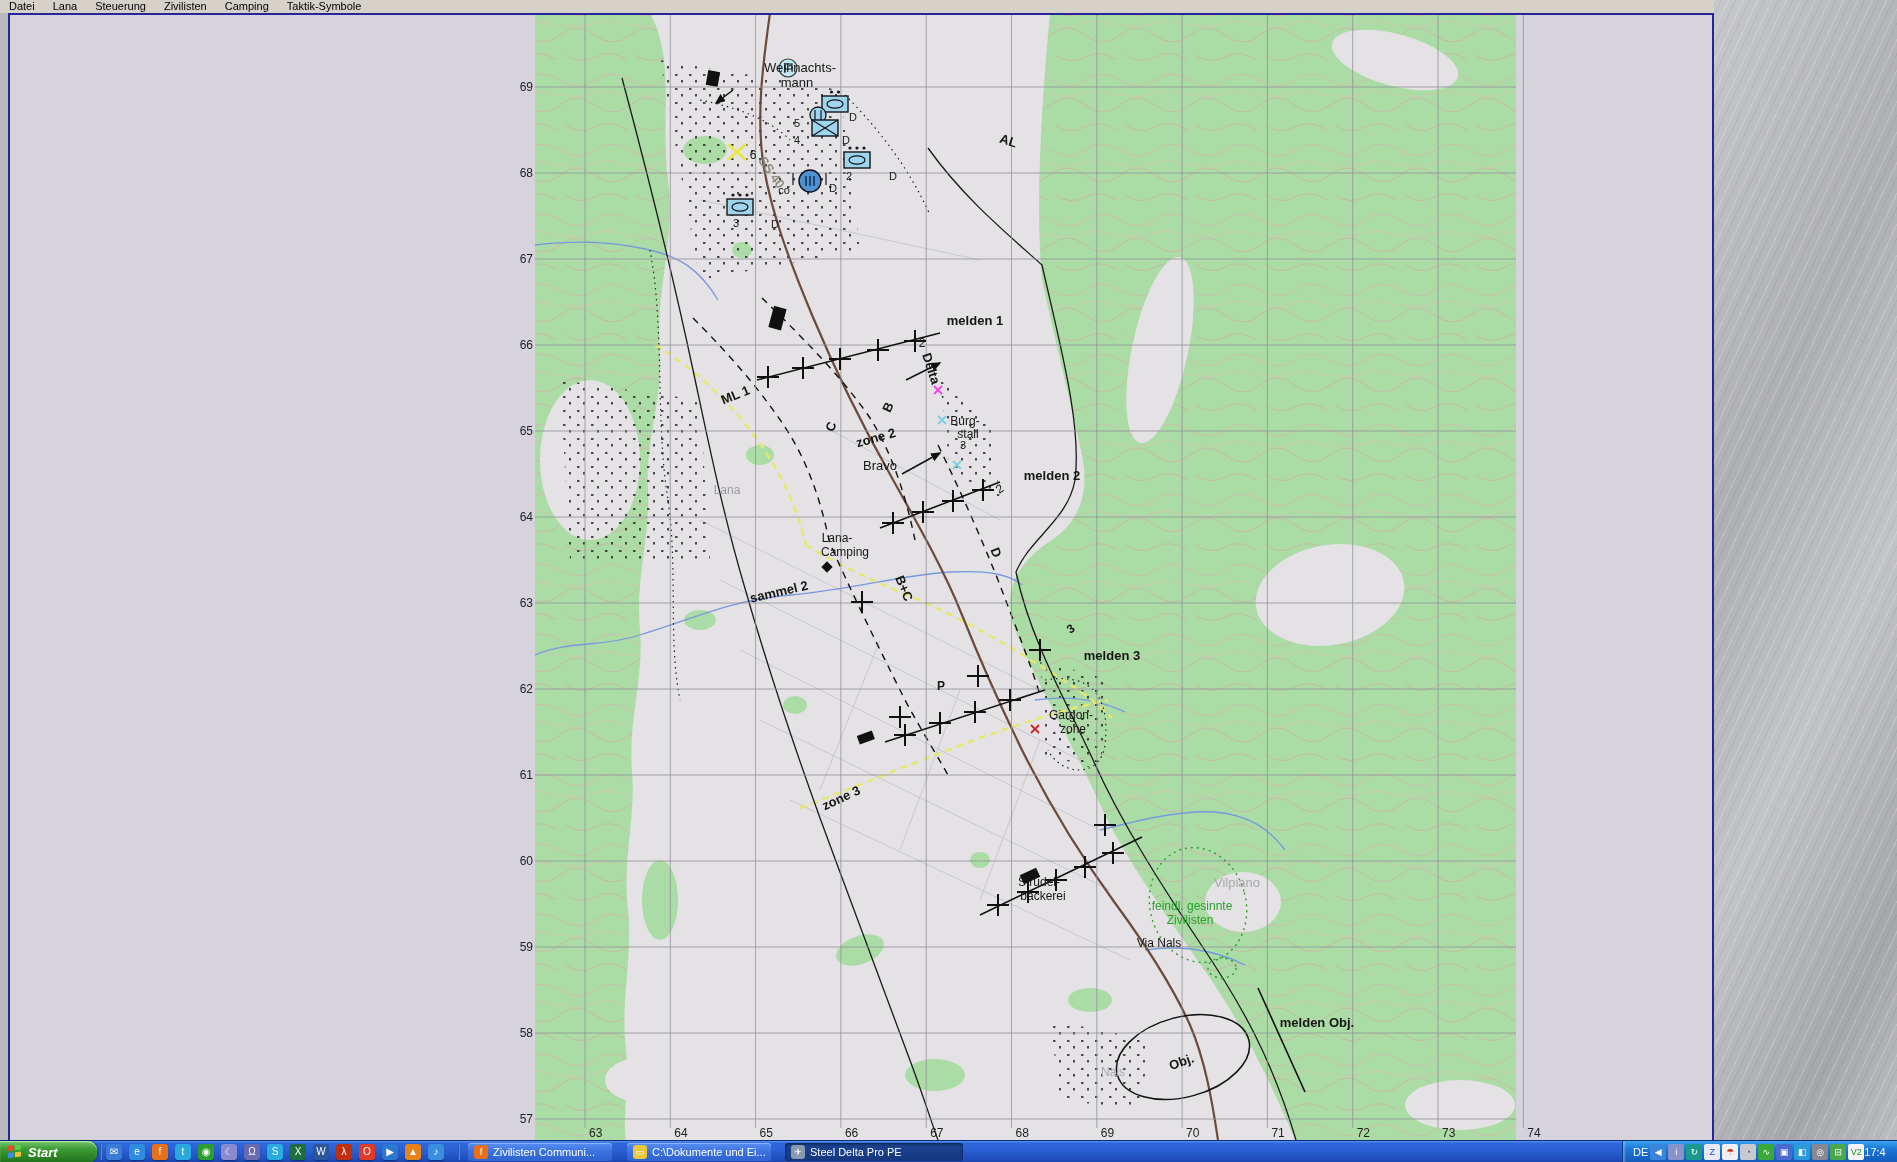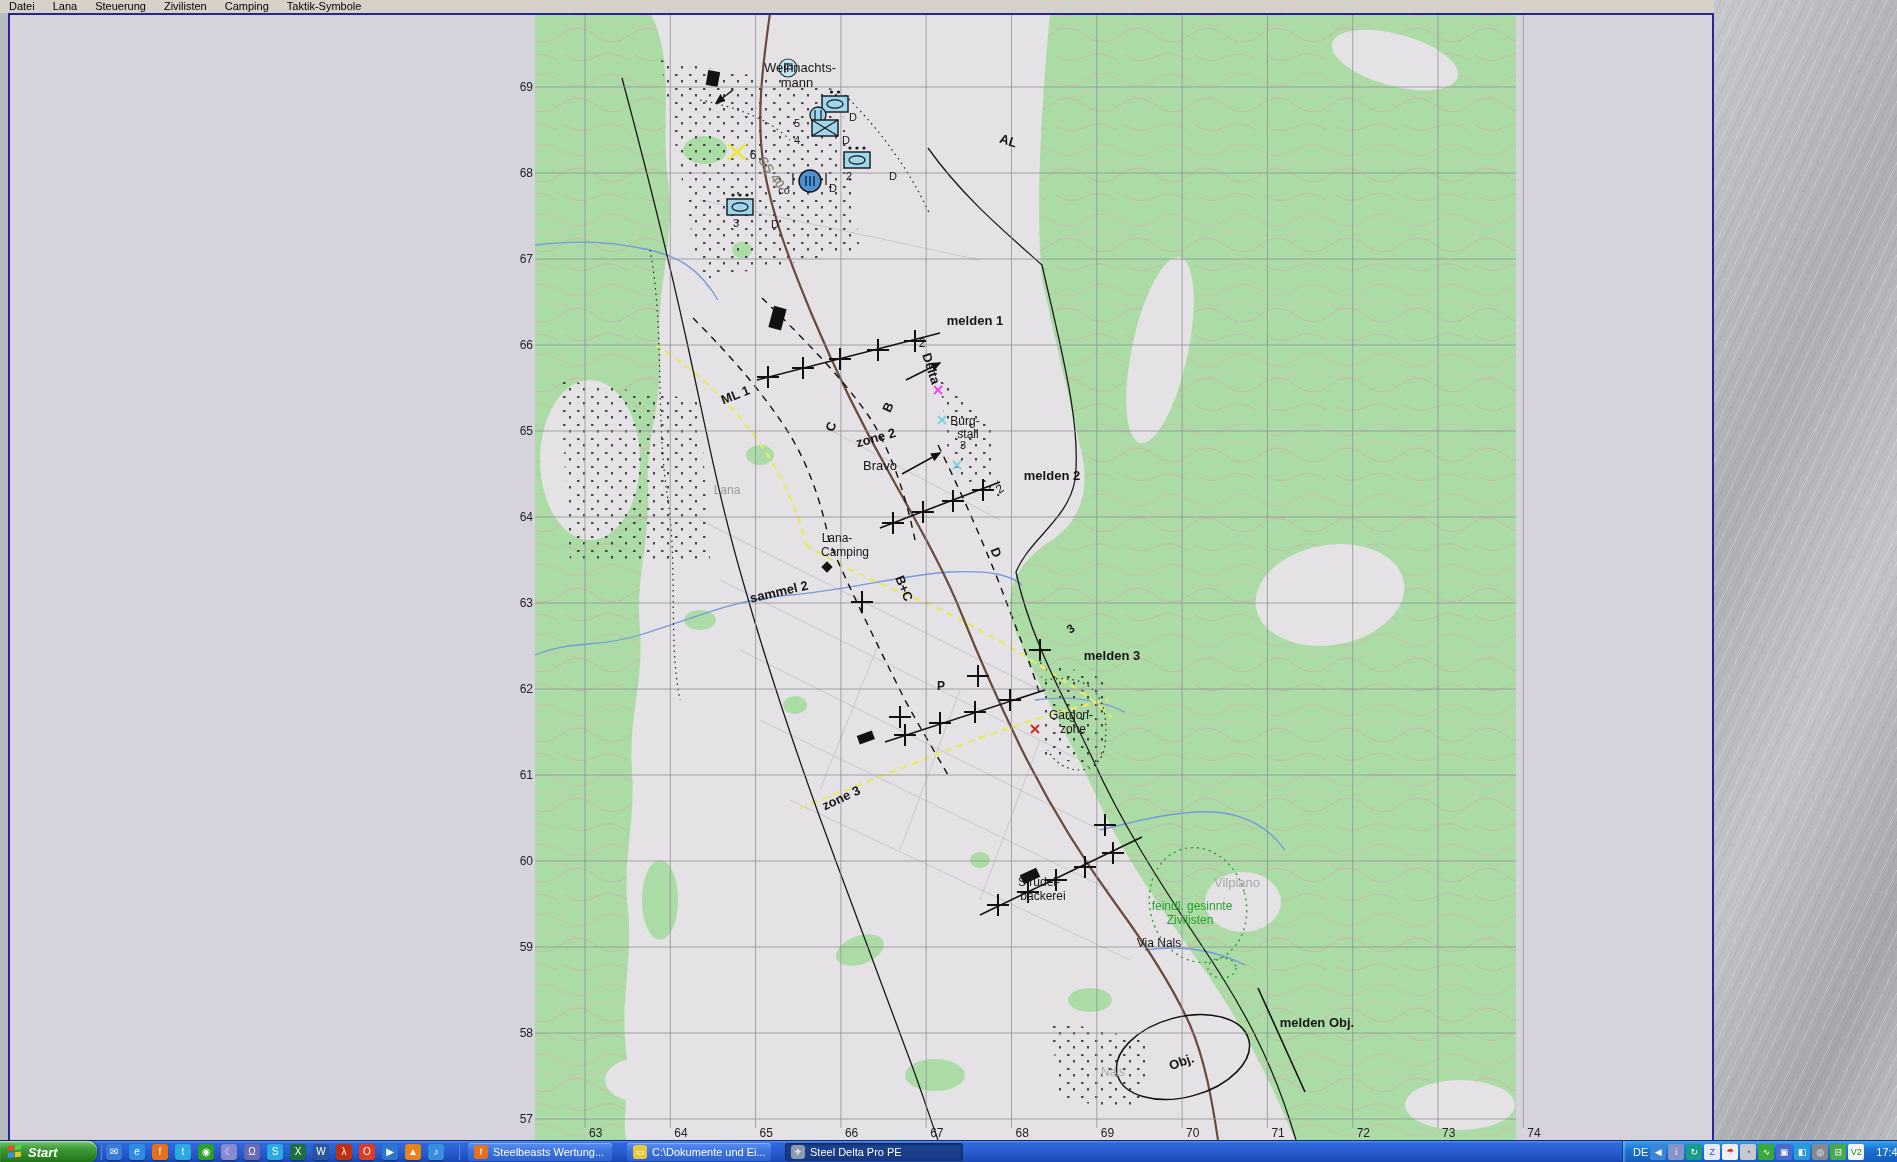--- a/index.html
+++ b/index.html
@@ -34,21 +34,21 @@
     background:linear-gradient(180deg,#5a8ef2,#3a71dd 50%,#2f63cf);box-shadow:inset 0 1px 0 #8ab2f8;
     white-space:nowrap;overflow:hidden}
   .task.active{background:linear-gradient(180deg,#1c4494,#16387e);box-shadow:inset 0 1px 3px rgba(0,0,0,.6)}
   .task .ticon{width:14px;height:14px;border-radius:3px;font-size:9px;line-height:14px;text-align:center;flex:0 0 14px}
   #tray{position:absolute;left:1622px;top:0;width:275px;height:22px;
     background:linear-gradient(180deg,#35a0ee 0,#1a75d4 40%,#1358b8 100%);
     border-left:1px solid #0d3a8a;box-shadow:inset 2px 0 2px rgba(255,255,255,.3);
     display:flex;align-items:center;color:#fff;font-size:11px}
   #tray .ti{width:16px;height:16px;border-radius:2px;margin-left:2px;font-size:9px;
     line-height:16px;text-align:center;cursor:pointer}
-  #clock{margin-left:12px;white-space:nowrap}
+  #clock{margin-left:0;white-space:nowrap}
   .vsep{position:absolute;top:3px;width:2px;height:16px;
     background:linear-gradient(90deg,#1a44a8,#6a9af2)}
 </style>
 </head>
 <body>
 
 <div id="menubar">
     <span>Datei</span>
     <span>Lana</span>
     <span>Steuerung</span>
@@ -436,21 +436,21 @@
       <span class="ql" style="left: 336px; background: rgb(192, 48, 16);">λ</span>
       <span class="ql" style="left: 359px; background: rgb(224, 58, 42);">O</span>
       <span class="ql" style="left: 382px; background: rgb(46, 119, 208);">▶</span>
       <span class="ql" style="left: 405px; background: rgb(232, 130, 29);">▲</span>
       <span class="ql" style="left: 428px; background: rgb(58, 142, 224);">♪</span>
     </div>
   <div class="vsep" style="left:458px"></div>
   <div id="tasks">
       <div class="task" style="left: 468px; width: 144px;">
         <span class="ticon" style="background: rgb(232, 112, 26);">f</span>
-        <span>Steelbeasts Wertung...</span>
+        <span>Zivilisten Communi...</span>
       </div>
       <div class="task" style="left: 627px; width: 144px;">
         <span class="ticon" style="background: rgb(232, 200, 58);">▭</span>
         <span>C:\Dokumente und Ei...</span>
       </div>
       <div class="task active" style="left: 785px; width: 178px;">
         <span class="ticon" style="background: rgb(138, 154, 176);">✈</span>
         <span>Steel Delta Pro PE</span>
       </div>
     </div>

